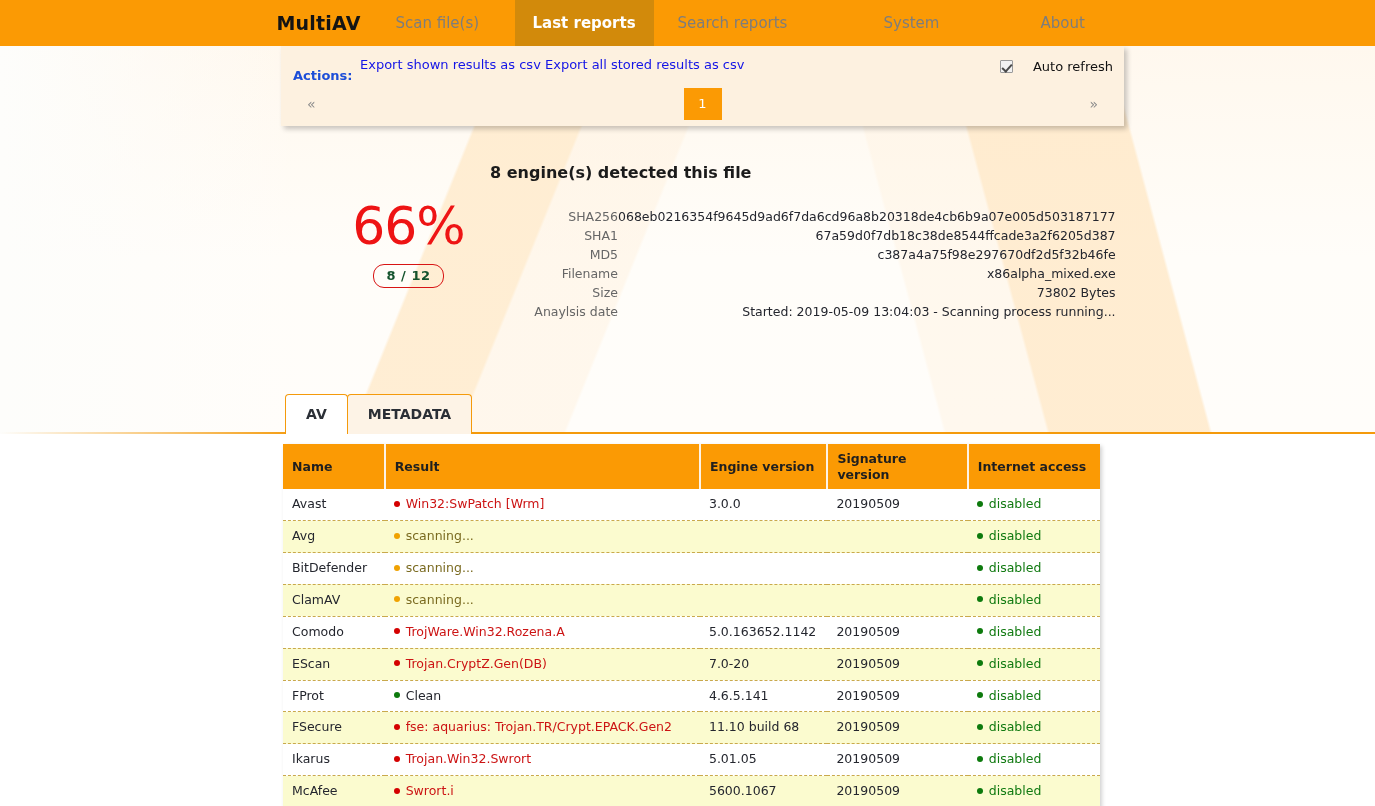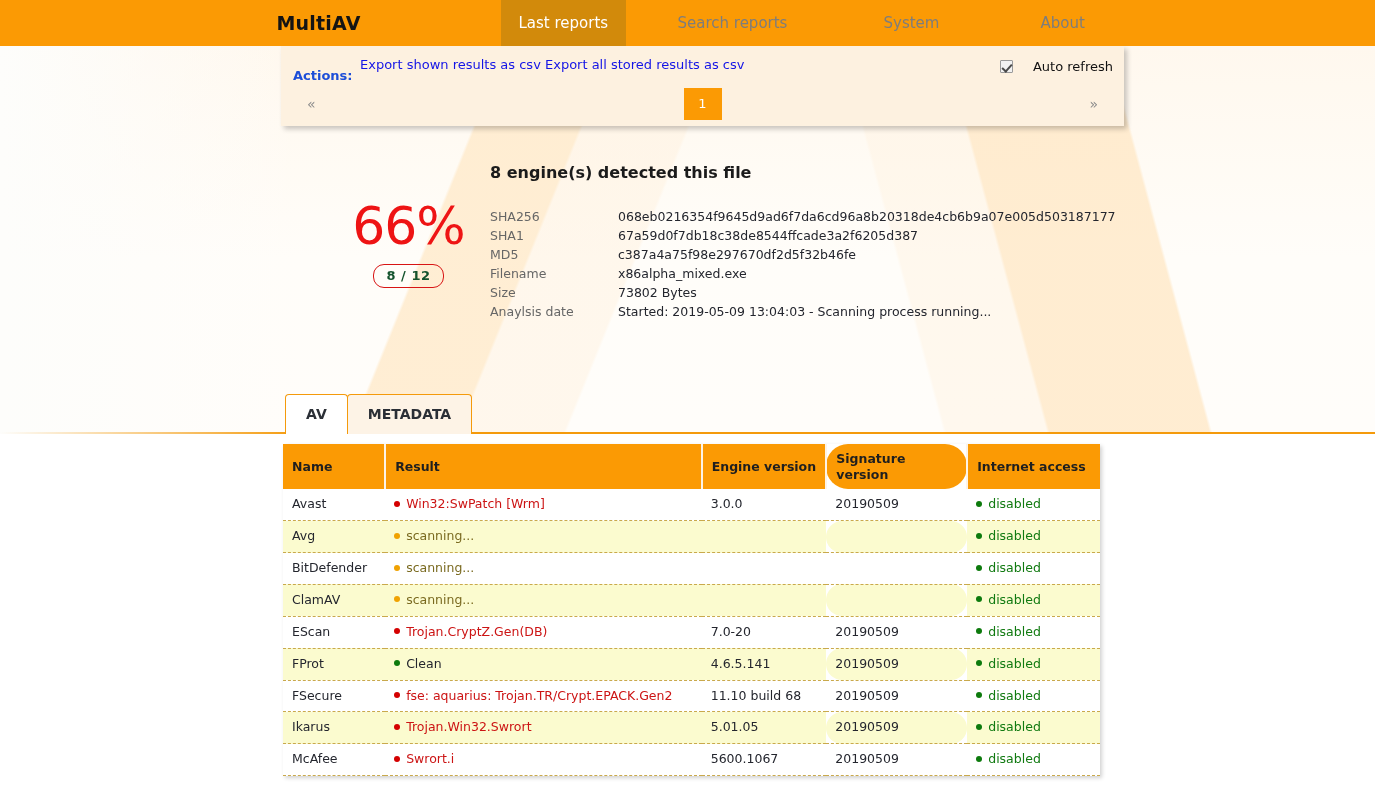--- a/index.html
+++ b/index.html
@@ -181,20 +181,21 @@
   }
   #fileinfo {
     position: absolute; left: 209px; top: 49px;
   }
   #fileinfo table { border-collapse: collapse; }
   #fileinfo td {
     padding: 0 0 4px 0;
     font-size: 12.5px;
     vertical-align: top;
     white-space: nowrap;
+    text-align: right;
   }
   #fileinfo td.k { color: #666; width: 128px; }
   #fileinfo td.v { color: #24262e; }
 
   
   #tabs {
     position: absolute;
     left: 285px; top: 393px;
     height: 41px;
     display: flex; align-items: flex-end;
@@ -253,21 +254,21 @@
     color: #24262e;
     border-bottom: 1px dashed #c9a94c;
     vertical-align: middle;
     line-height: 1.35;
   }
   #av-table tbody tr:nth-child(odd) { background: #ffffff; }
   #av-table tbody tr:nth-child(even) { background: #fbfbcf; }
   .col-name { width: 100px; }
   .col-result { width: 310px; }
   .col-engine { width: 122px; }
-  .col-sig { width: 138px; border-radius: 22px; }
+  .col-sig { width: 138px; }
   .col-net { width: 130px; }
 
   .dot {
     display: inline-block;
     width: 6px; height: 6px;
     border-radius: 50%;
     margin-right: 6px;
     vertical-align: middle;
     position: relative; top: -1px;
   }
@@ -282,21 +283,22 @@
 </head>
 <body>
 
 <div id="page-bg"></div>
 <div id="page-bg-left-fade"></div>
 
 <div id="navbar">
   <div id="nav-inner">
     <a id="brand" href="#">MultiAV</a>
 
-      <a class="nav-link active" href="#" style="left: 233px;">Last reports</a>
+  <a class="nav-link" href="#" style="left: 110px;">Scan file(s)</a>
+      <a class="nav-link active" href="#" style="left: 247px; font-weight: bold;">Last reports</a>
       <a class="nav-link" href="#" style="left: 392px;">Search reports</a>
       <a class="nav-link" href="#" style="left: 598px;">System</a>
       <a class="nav-link" href="#" style="left: 755px;">About</a>
     </div>
 </div>
 
 <div id="actions-panel">
   <div id="actions-row">
     <span id="actions-label">Actions:</span>
     <span id="actions-links">
@@ -393,20 +395,27 @@
         <td class="col-net"><span class="dot dot-green"></span><span class="net-val">disabled</span></td>
       </tr>
       <tr>
         <td class="col-name">ClamAV</td>
         <td class="col-result"><span class="dot dot-orange"></span><span class="txt-orange">scanning...</span></td>
         <td class="col-engine"></td>
         <td class="col-sig"></td>
         <td class="col-net"><span class="dot dot-green"></span><span class="net-val">disabled</span></td>
       </tr>
       <tr>
+        <td class="col-name">Comodo</td>
+        <td class="col-result"><span class="dot dot-red"></span><span class="txt-red">TrojWare.Win32.Rozena.A</span></td>
+        <td class="col-engine">5.0.163652.1142</td>
+        <td class="col-sig">20190509</td>
+        <td class="col-net"><span class="dot dot-green"></span><span class="net-val">disabled</span></td>
+      </tr>
+      <tr>
         <td class="col-name">EScan</td>
         <td class="col-result"><span class="dot dot-red"></span><span class="txt-red">Trojan.CryptZ.Gen(DB)</span></td>
         <td class="col-engine">7.0-20</td>
         <td class="col-sig">20190509</td>
         <td class="col-net"><span class="dot dot-green"></span><span class="net-val">disabled</span></td>
       </tr>
       <tr>
         <td class="col-name">FProt</td>
         <td class="col-result"><span class="dot dot-green"></span><span class="txt-plain">Clean</span></td>
         <td class="col-engine">4.6.5.141</td>

